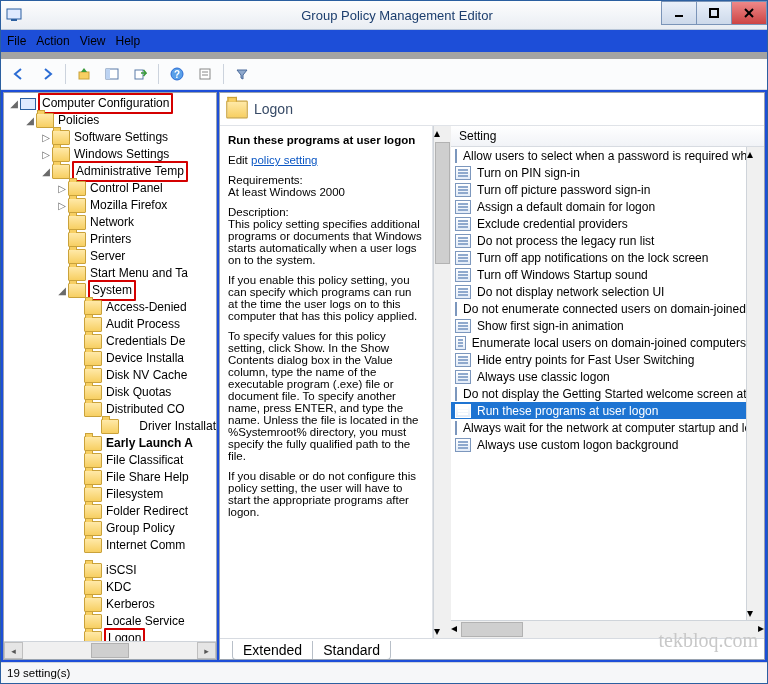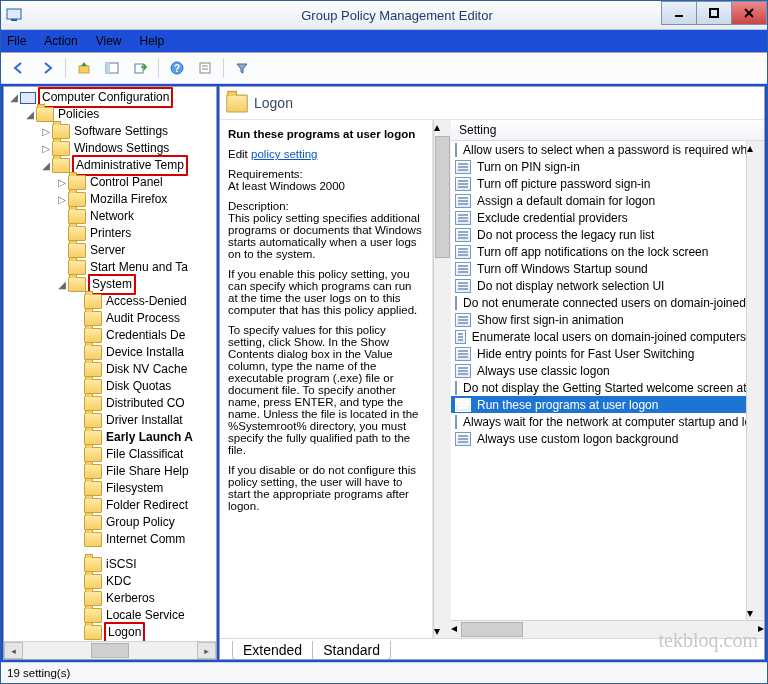--- a/index.html
+++ b/index.html
@@ -2,21 +2,21 @@
 <html><head>
 <meta charset="utf-8">
 <style>
 html,body{margin:0;padding:0;font-family:"Segoe UI",Tahoma,sans-serif;font-size:12px;color:#000;background:#fff}
 .window{width:768px;height:684px;border:1px solid #2b5fa0;box-sizing:border-box;display:flex;flex-direction:column;background:#1d4ed8}
 .titlebar{height:28px;background:linear-gradient(#fdfdfd,#e9edf3);border-bottom:1px solid #b9c6d8;display:flex;align-items:center;position:relative}
 .titlebar .title{flex:1;text-align:center;color:#1b3d6d;font-size:13px}
 .titlebar .ctl-group{display:flex;position:absolute;right:0;top:0}
 .titlebar .ctl{width:34px;height:22px;border:1px solid #7a94b8;background:linear-gradient(#e9f0fa,#cdd9ea);display:flex;align-items:center;justify-content:center;font-size:12px;margin-left:-1px}
 .titlebar .ctl.close{background:linear-gradient(#e88,#c44);color:#000;font-weight:bold}
-.menubar{height:22px;display:flex;align-items:center;padding:0 6px;gap:18px;border-bottom:1px solid #a3a3a3}
+.menubar{height:22px;display:flex;align-items:center;padding:0 6px;gap:10px;border-bottom:7px solid #a3a3a3}
 .menubar span{cursor:default}
 .toolbar{height:30px;display:flex;align-items:center;gap:4px;padding:0 6px;border-bottom:1px solid #d9dde3;background:#fbfcfd}
 .tb-btn{width:22px;height:22px;border:1px solid transparent;display:flex;align-items:center;justify-content:center;border-radius:2px}
 .tb-sep{width:1px;height:20px;background:#ccd3dd;margin:0 2px}
 .body{flex:1;display:flex;min-height:0}
 .pane{border:1px solid #9aa3af;box-sizing:border-box;background:#fff;overflow:hidden;display:flex;flex-direction:column}
 .tree-pane{width:214px;margin:2px 1px 2px 2px}
 .right-pane{flex:1;margin:2px 2px 2px 1px}
 .tree{flex:1;overflow:hidden;padding:2px 0;white-space:nowrap}
 .row{display:flex;align-items:center;height:17px;line-height:17px}
@@ -247,21 +247,21 @@
           <div class="row" style="padding-left: 68px;">
             <span class="exp"></span>
             <span class="icon-folder"></span>
             <span>Disk Quotas</span>
           </div>
           <div class="row" style="padding-left: 68px;">
             <span class="exp"></span>
             <span class="icon-folder"></span>
             <span>Distributed CO</span>
           </div>
-          <div class="row" style="padding-left: 68px;">
+          <div class="row" style="padding-left: 68px; justify-content: space-between;">
             <span class="exp"></span>
             <span class="icon-folder"></span>
             <span>Driver Installat</span>
           </div>
           <div class="row" style="padding-left: 68px; font-weight: bold;">
             <span class="exp"></span>
             <span class="icon-folder"></span>
             <span>Early Launch A</span>
           </div>
           <div class="row" style="padding-left: 68px;">

